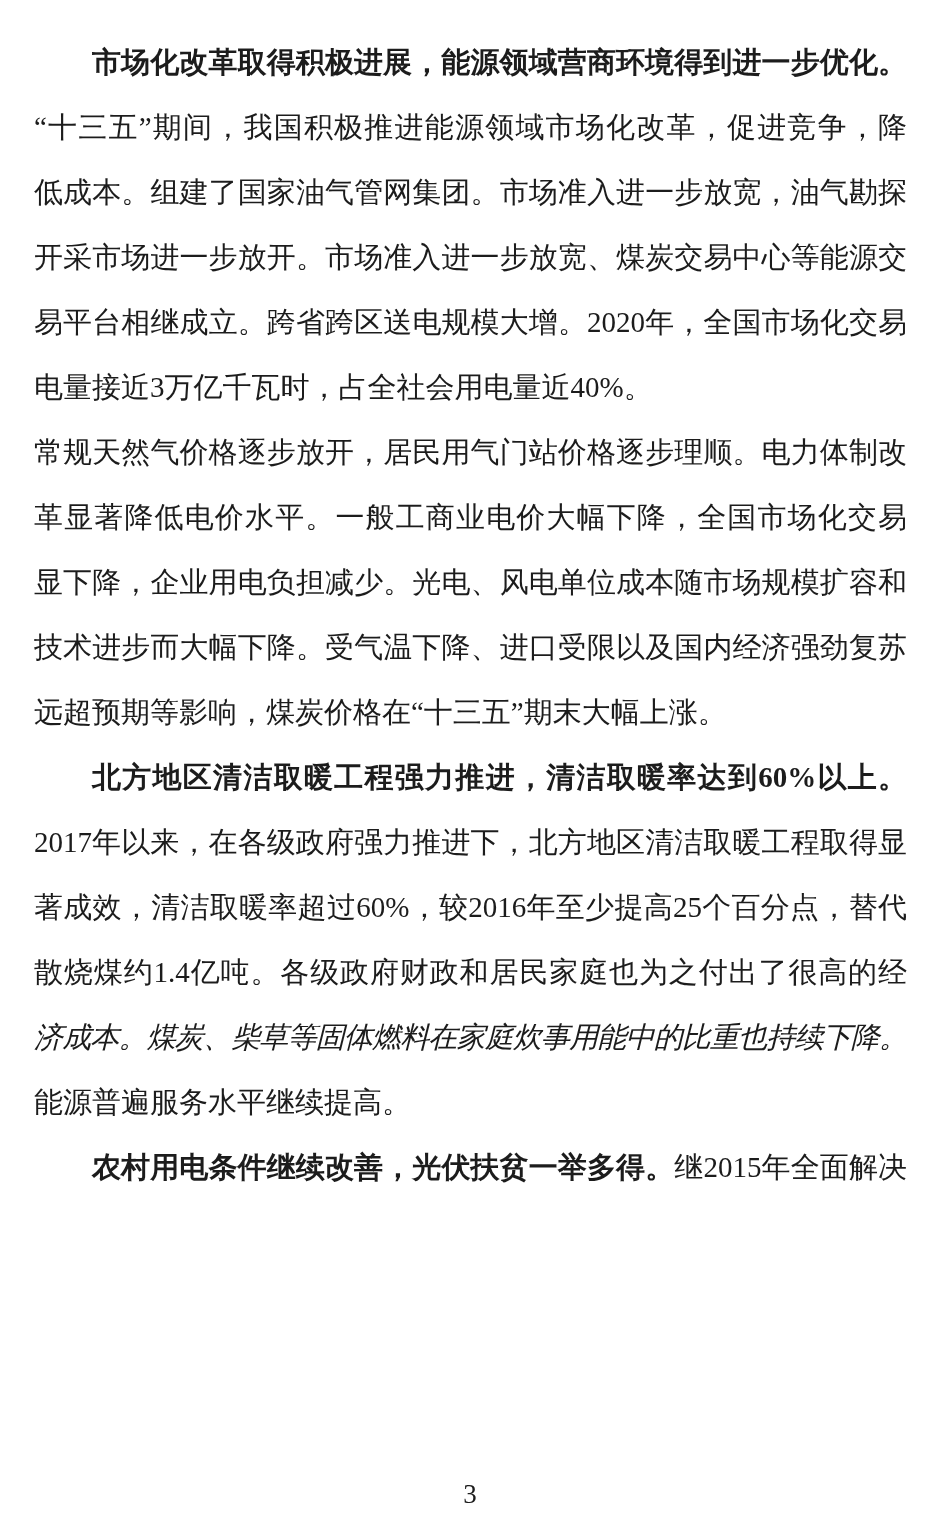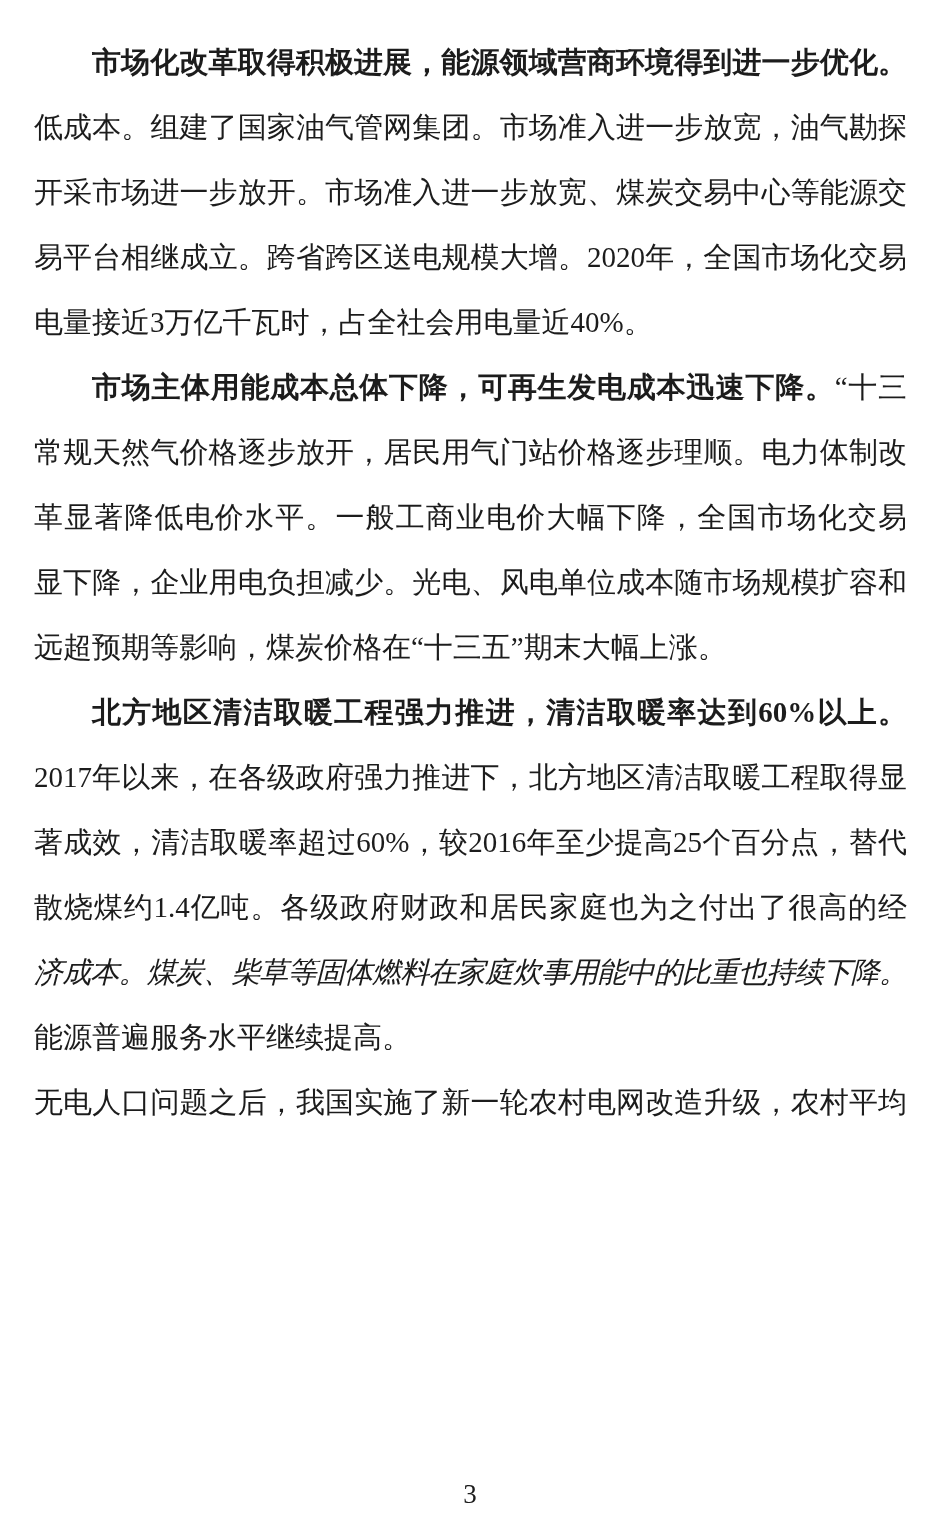--- a/index.html
+++ b/index.html
@@ -51,31 +51,32 @@
     font-size: 27px;
     color: #1c1c1c;
   }
 </style>
 </head>
 <body>
 
 <div class="page">
   <div class="content">
       <div class="line indent"><span class="run bold">市场化改革取得积极进展，能源领域营商环境得到进一步优化。</span></div>
+      <div class="line"><span class="run">“十三五”期间，我国积极推进能源领域市场化改革，促进竞争，降</span></div>
       <div class="line"><span class="run">低成本。组建了国家油气管网集团。市场准入进一步放宽，油气勘探</span></div>
       <div class="line"><span class="run">开采市场进一步放开。市场准入进一步放宽、煤炭交易中心等能源交</span></div>
       <div class="line"><span class="run">易平台相继成立。跨省跨区送电规模大增。2020年，全国市场化交易</span></div>
       <div class="line no-just"><span class="run">电量接近3万亿千瓦时，占全社会用电量近40%。</span></div>
-      <div class="line indent"><span class="run bold">市场主体用能成本总体下降，可再生发电成本迅速下降。</span><span class="run">“十三</span></div>
       <div class="line"><span class="run">常规天然气价格逐步放开，居民用气门站价格逐步理顺。电力体制改</span></div>
       <div class="line"><span class="run">革显著降低电价水平。一般工商业电价大幅下降，全国市场化交易</span></div>
       <div class="line"><span class="run">显下降，企业用电负担减少。光电、风电单位成本随市场规模扩容和</span></div>
+      <div class="line"><span class="run">技术进步而大幅下降。受气温下降、进口受限以及国内经济强劲复苏</span></div>
       <div class="line no-just"><span class="run">远超预期等影响，煤炭价格在“十三五”期末大幅上涨。</span></div>
       <div class="line indent"><span class="run bold">北方地区清洁取暖工程强力推进，清洁取暖率达到60%以上。</span></div>
       <div class="line"><span class="run">2017年以来，在各级政府强力推进下，北方地区清洁取暖工程取得显</span></div>
       <div class="line"><span class="run">著成效，清洁取暖率超过60%，较2016年至少提高25个百分点，替代</span></div>
       <div class="line"><span class="run">散烧煤约1.4亿吨。各级政府财政和居民家庭也为之付出了很高的经</span></div>
       <div class="line" style="letter-spacing: -1px; font-style: italic;"><span class="run">济成本。煤炭、柴草等固体燃料在家庭炊事用能中的比重也持续下降。</span></div>
       <div class="line no-just"><span class="run">能源普遍服务水平继续提高。</span></div>
-      <div class="line"><span class="run">无电人口问题之后，我国实施了新一轮农村电网改造升级，农村平均</span></div>
+      <div class="line indent"><span class="run bold">农村用电条件继续改善，光伏扶贫一举多得。</span><span class="run">继2015年全面解决</span></div>
     </div>
   <div class="page-number">3</div>
 </div>
 
 </body></html>

